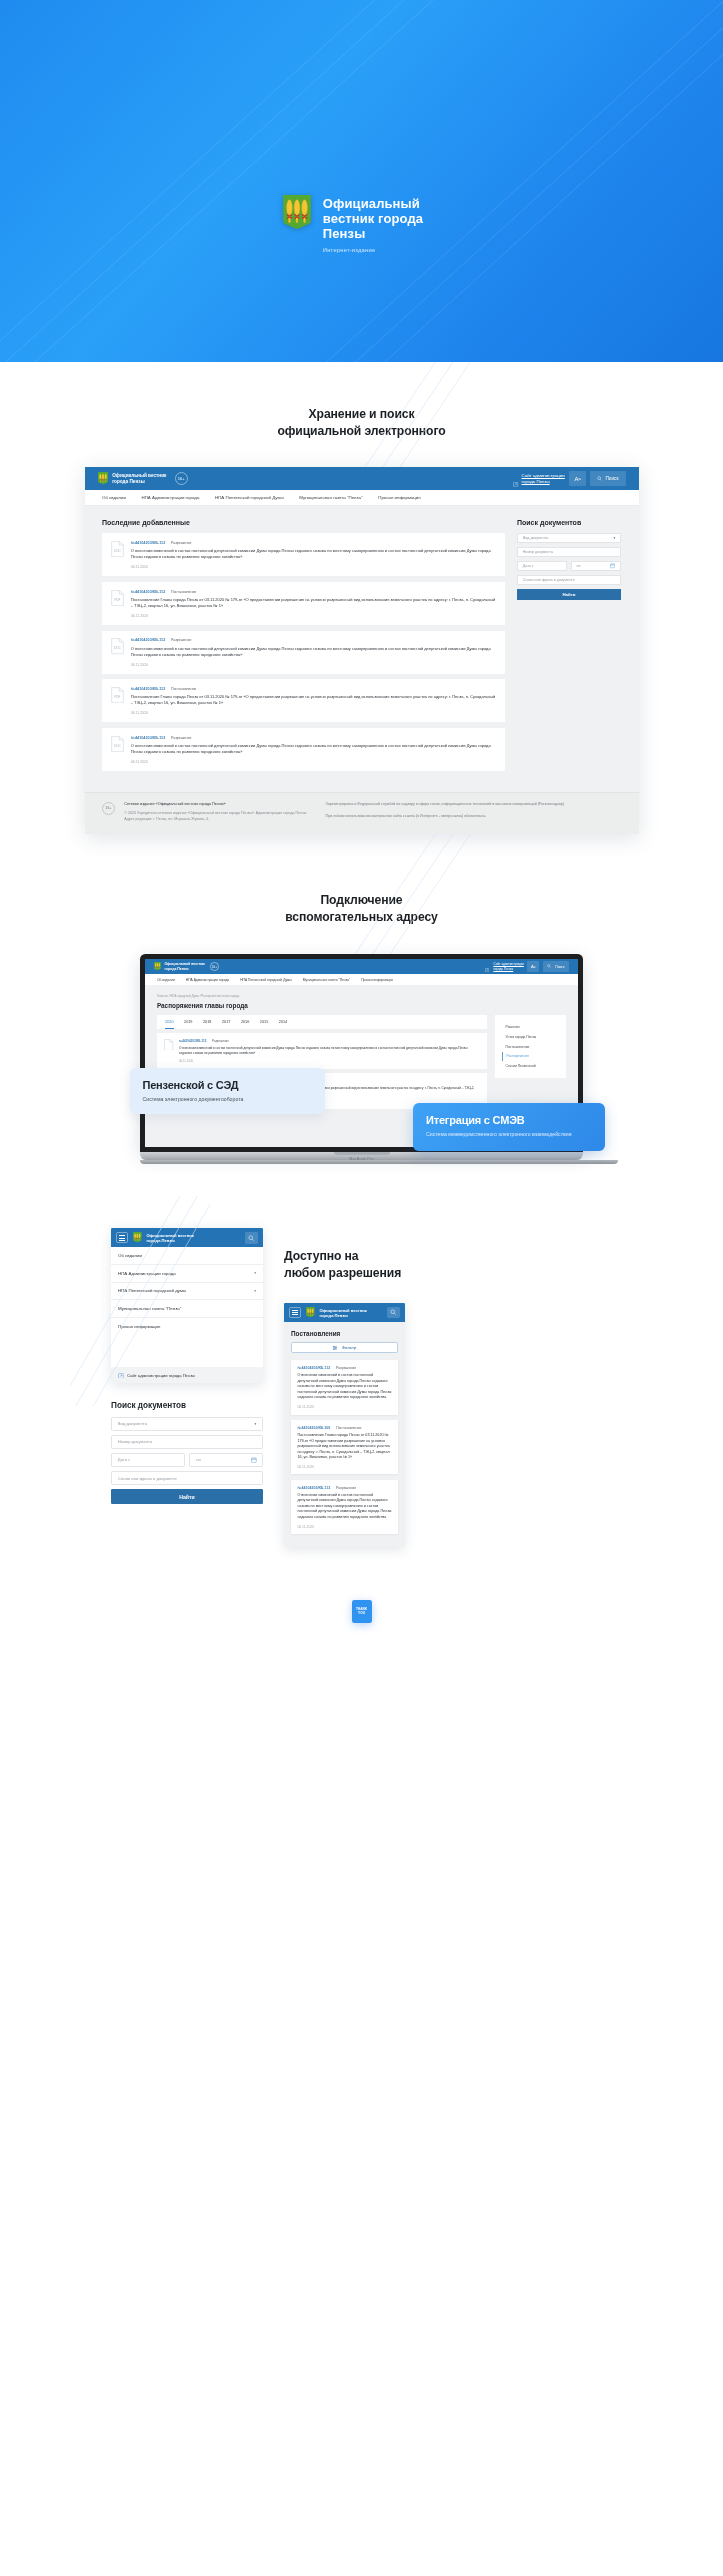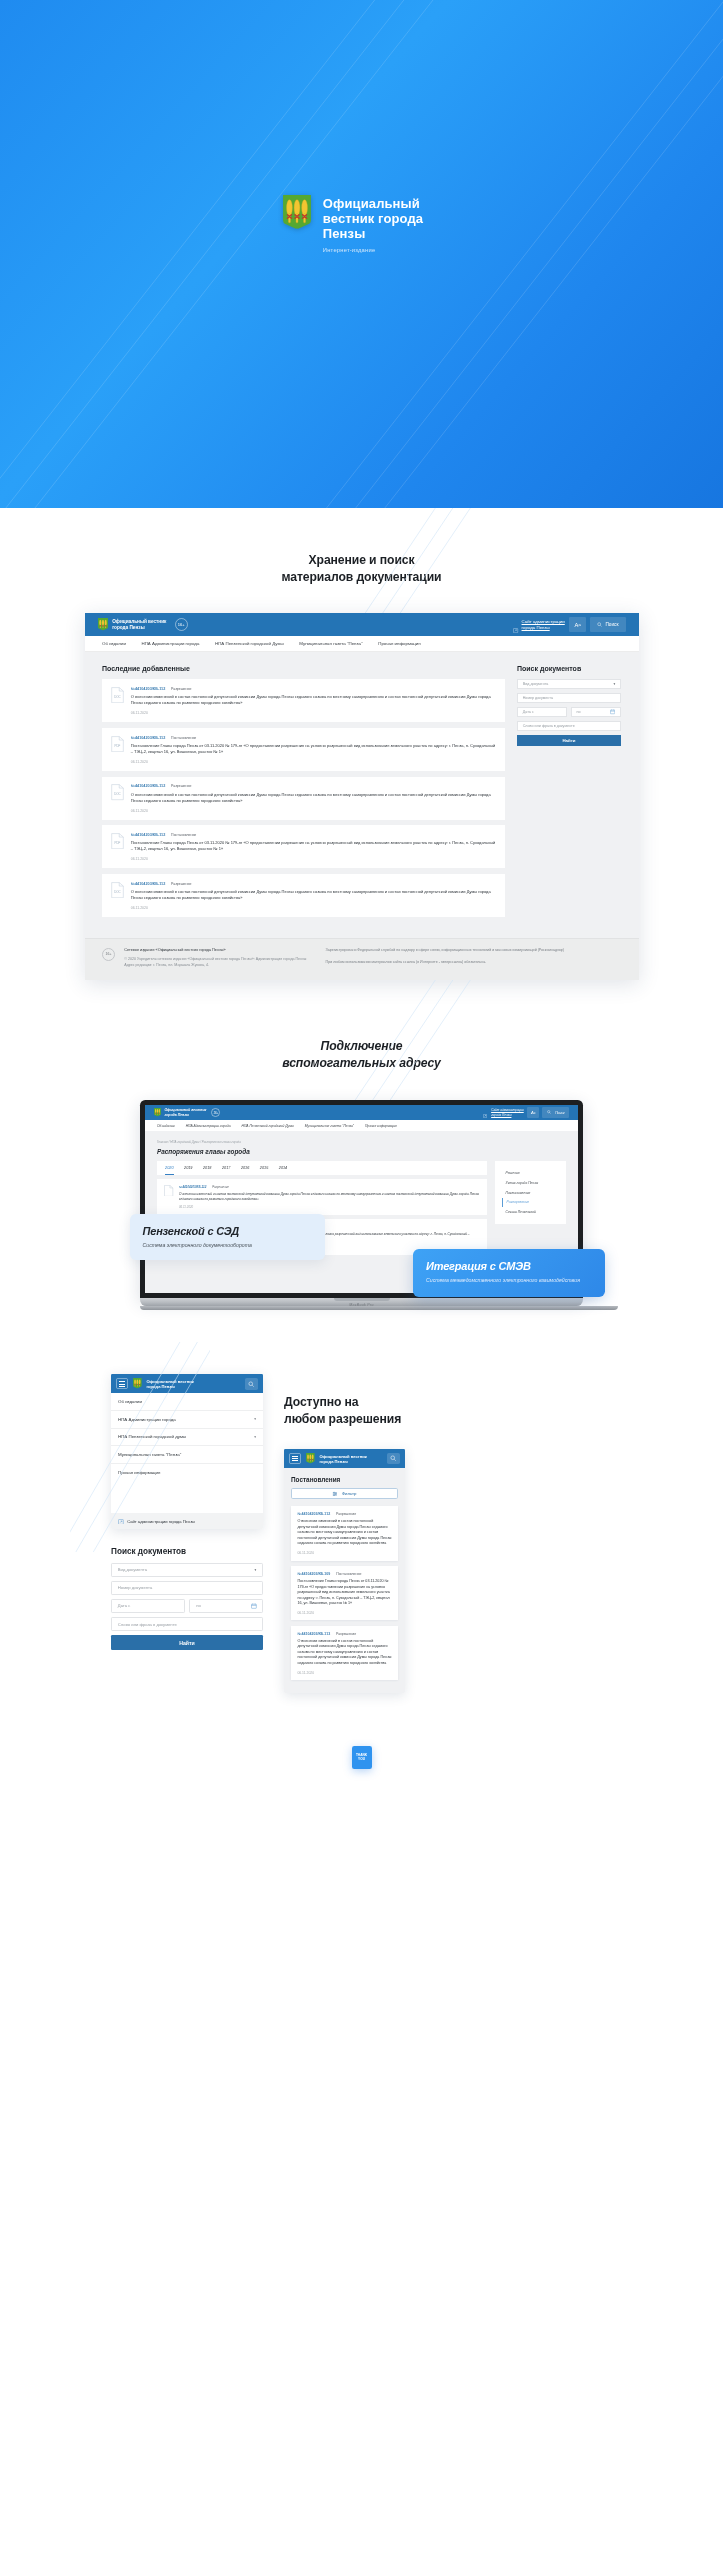--- a/index.html
+++ b/index.html
@@ -9,21 +9,21 @@
     font-family: "Liberation Sans", sans-serif;
     background: #ffffff;
     color: #23292f;
     -webkit-font-smoothing: antialiased;
   }
   .page { width: 723px; position: relative; overflow: hidden; }
 
   
   .hero {
     position: relative;
-    height: 508px;
+    height: 362px;
     background: linear-gradient(132deg, #1f8bf0 0%, #2aa0f8 38%, #1f86ee 72%, #1776e0 100%);
     overflow: hidden;
   }
   .hero-lines { position: absolute; inset: 0; pointer-events: none; }
   .hero-lines svg { display: block; width: 100%; height: 100%; }
   .hero-inner {
     position: absolute;
     left: 0; right: 0;
     top: 195px;
     display: flex;
@@ -194,21 +194,21 @@
     font-size: 3.5px; color: #6d7378;
   }
   .foot-col-a { width: 192px; flex: none; }
   .foot-strong { font-size: 3.8px; color: #2e343a; margin-bottom: 5.2px; }
   .foot-dim { font-size: 3.6px; line-height: 5.5px; color: #878d93; }
   .foot-col-b { flex: 1; }
   .foot-col-b p { font-size: 3.6px; line-height: 5.5px; color: #787e84; }
   .foot-col-b p + p { margin-top: 7px; }
 
   
-  .block-laptop { padding: 58px 0 35px; position: relative; font-style: italic; }
+  .block-laptop { padding: 58px 0 35px; position: relative; }
   .laptop-wrap { position: relative; width: 443px; margin: 28px auto 0; }
   .laptop-screen {
     background: #1d1f21;
     border-radius: 5.2px 5.2px 0 0;
     padding: 5.2px 5.2px 5.2px;
     box-shadow: 0 5.8px 17.5px rgba(30,50,80,.16);
   }
   .laptop-viewport {
     background: #f0f1f3;
     height: 188px;
@@ -401,21 +401,21 @@
         <g stroke="#cfe4f7" stroke-width="1" fill="none">
           <path d="M560 280 L760 -20"></path>
             <path d="M590 280 L790 -20"></path>
             <path d="M620 280 L820 -20"></path>
         </g>
       </svg>
     </div>
 
     <h2 class="section-title">
       <span>Хранение и поиск</span><br>
-      <span>материалов документации</span>
+      <span>официальной электронного</span>
     </h2>
 
     <div class="browser">
 
       <div class="site-topbar">
         <div class="brand">
           <div class="brand-crest">
             <svg viewBox="0 0 48 62" width="10" height="13">
               <path d="M0 0 H48 V44 Q48 48 44 50 L26 58 Q24 59 24 56 Q24 59 22 58 L4 50 Q0 48 0 44 Z" fill="#55a832"></path>
               <g fill="#f2c531">

